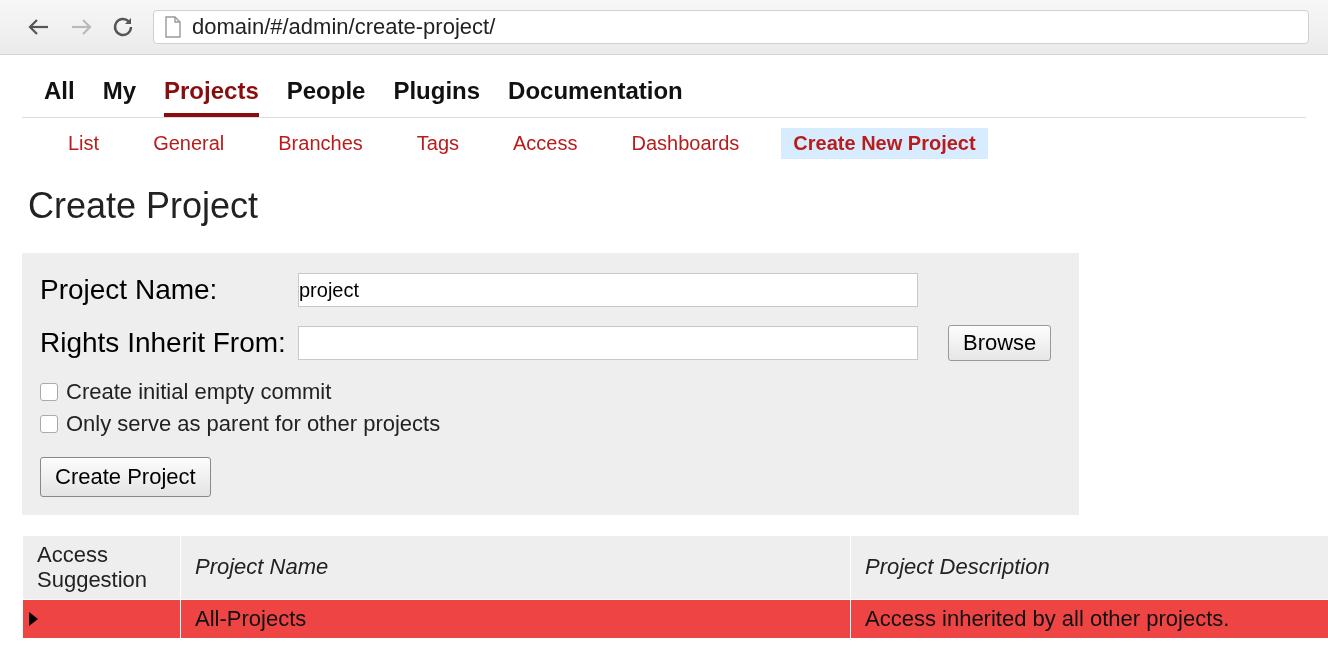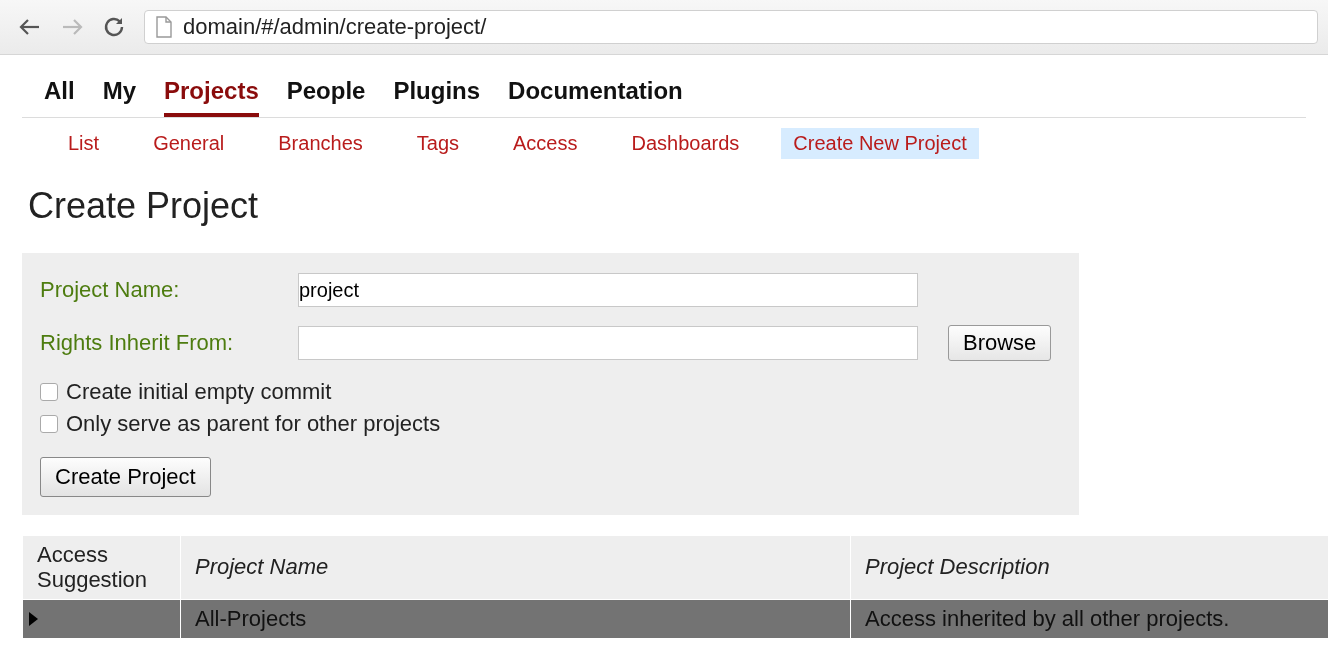--- a/index.html
+++ b/index.html
@@ -9,21 +9,21 @@
       width: 1328px;
     }
 
     
     .browser-chrome {
       background: linear-gradient(#f7f7f7, #ebebeb);
       border-bottom: 1px solid #d6d6d6;
       height: 55px;
       display: flex;
       align-items: center;
-      padding: 0 10px;
+      padding: 0 19px;
       gap: 10px;
     }
     .nav-icons { display: flex; align-items: center; gap: 18px; padding: 0 8px; }
     .nav-icon-svg { cursor: pointer; }
     .nav-icon-svg.disabled { opacity: 0.35; cursor: default; }
 
     .url-bar {
       flex: 1;
       background: #ffffff;
       border: 1px solid #d0d0d0;
@@ -71,20 +71,21 @@
       padding: 10px 34px 8px 34px;
       font-size: 20px;
     }
     .sub-tabs .subtab {
       color: #b91c1c;
       cursor: pointer;
       padding: 4px 12px;
     }
     .sub-tabs .subtab.active {
       background: #d7ecff;
+      font-weight: bold;
     }
 
     
     .page-title {
       font-size: 36px;
       font-weight: normal;
       color: #222;
       padding: 18px 6px 26px 6px;
     }
 
@@ -95,22 +96,22 @@
       width: 1057px;
     }
     .form-row {
       display: flex;
       align-items: center;
       margin-bottom: 18px;
       gap: 10px;
     }
     .form-label {
       width: 248px;
-      font-size: 22px;
-      color: #4d7c0f;
+      font-size: 28px;
+      color: #000000;
     }
     .form-input {
       width: 620px;
       height: 34px;
       border: 1px solid #c8c8c8;
       font-size: 20px;
       padding: 2px 0;
       background: #fff;
     }
     .browse-btn {
@@ -165,21 +166,21 @@
       padding: 6px 14px;
       border: 1px solid #fff;
       color: #222;
     }
     .sugg-table th.parent-col {
       font-style: normal;
       width: 158px;
       line-height: 1.15;
     }
     .sugg-table td {
-      background: #737373;
+      background: #ef4444;
       padding: 6px 14px;
       border: 1px solid #fff;
       color: #111;
     }
     .sugg-table td.arrow-cell {
       width: 158px;
       padding-left: 6px;
     }
     .arrow-right {
       display: inline-block;

